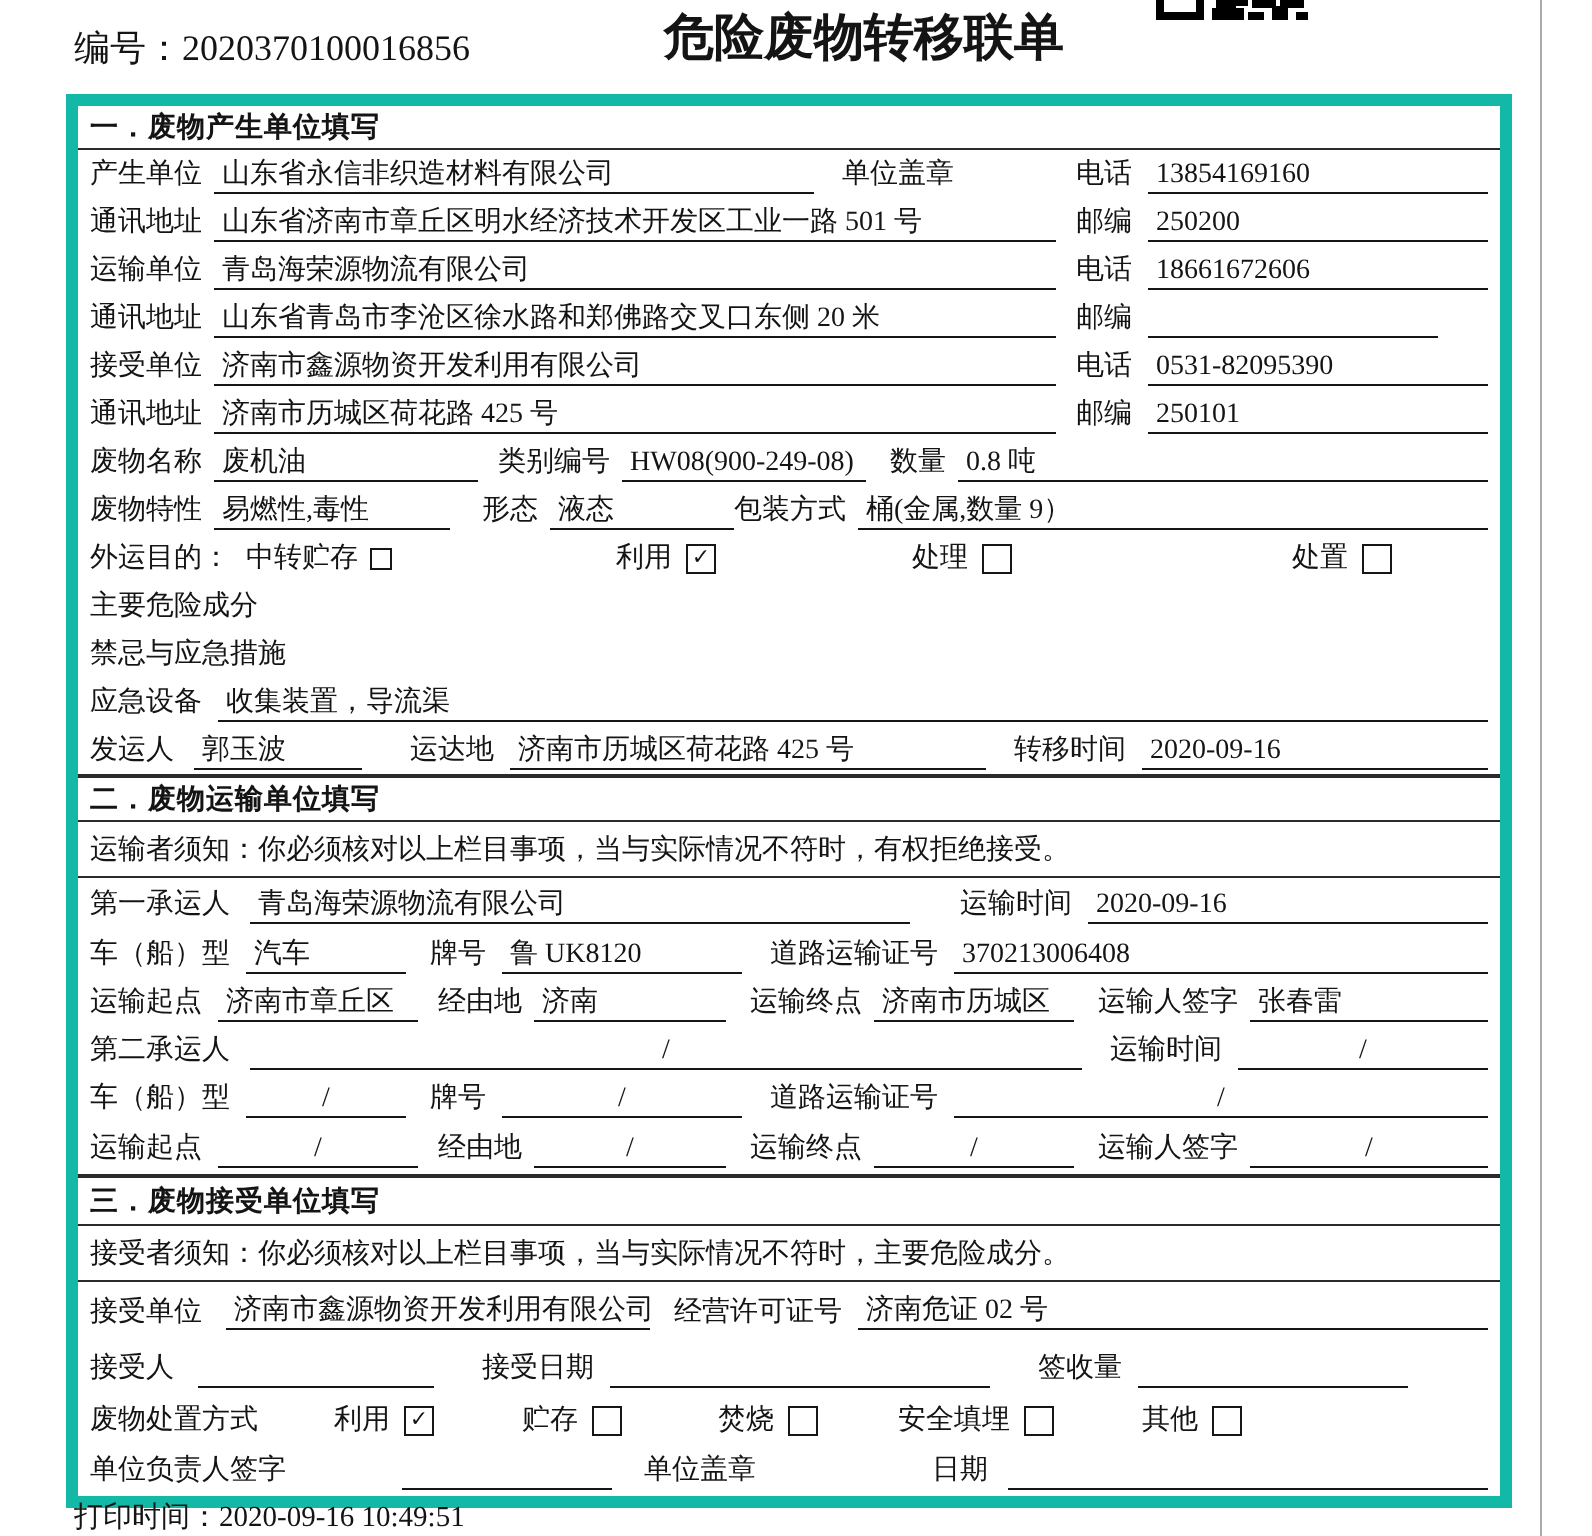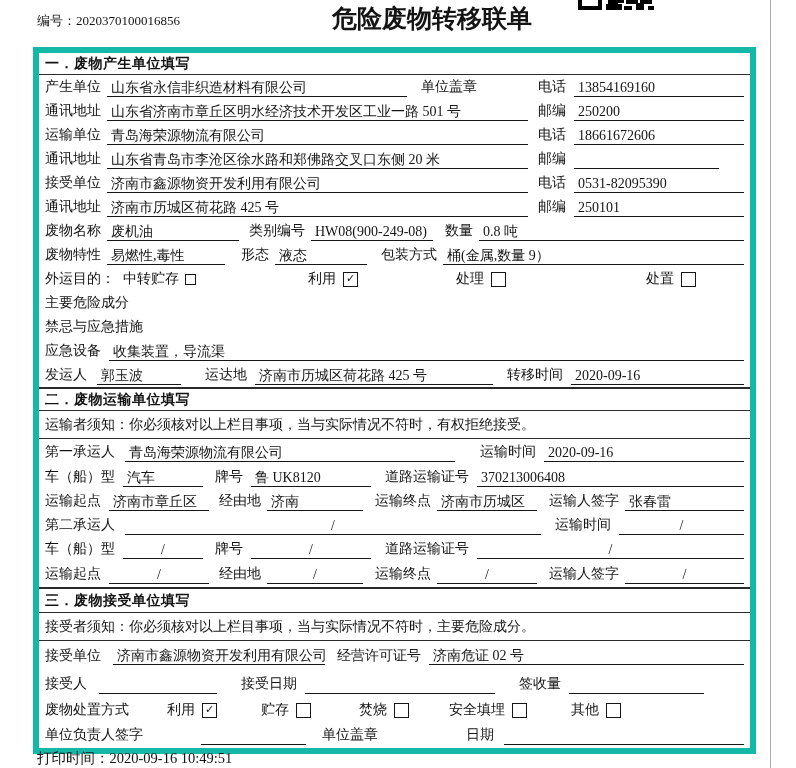--- a/index.html
+++ b/index.html
@@ -1,18 +1,18 @@
 <!DOCTYPE html>
 <html><head>
 <meta charset="utf-8">
 <style>
   html,body{margin:0;padding:0;background:#fff;}
   .page{position:relative;width:796px;height:768px;background:#ffffff;overflow:hidden;
         font-family:"Liberation Serif","DejaVu Serif",serif;color:#141414;font-size:14px;}
-  .serial{position:absolute;left:37px;top:12px;font-size:13px;white-space:nowrap;text-align:right;}
+  .serial{position:absolute;left:37px;top:12px;font-size:18px;white-space:nowrap;text-align:right;}
   .doc-title{position:absolute;left:332px;top:2px;font-size:25px;font-weight:bold;white-space:nowrap;}
   .qr{position:absolute;left:578px;top:0;}
   .edge{position:absolute;left:770px;top:0;width:1px;height:768px;background:#aaaaaa;}
   .tbl{position:absolute;left:33px;top:47px;width:723px;box-sizing:border-box;
        border:6px solid #14b8a6;background:#fff;}
   .row{display:flex;align-items:center;padding:0 6px;box-sizing:border-box;white-space:nowrap;overflow:hidden;}
   .sec{font-weight:bold;border-bottom:1px solid #2b2b2b;letter-spacing:.5px;}
   .bt{border-top:2px solid #2b2b2b;}
   .bb{border-bottom:1px solid #2b2b2b;}
   .lb{flex-shrink:0;}
@@ -105,21 +105,21 @@
       <span class="u" style="width:122px;margin-left:6px">HW08(900-249-08)</span>
       <span class="lb" style="margin-left:12px">数量</span>
       <span class="u uf" style="margin-left:6px">0.8 吨</span>
     </div>
 
     <div class="row" style="height:24px">
       <span class="lb">废物特性</span>
       <span class="u" style="width:118px;margin-left:6px">易燃性,毒性</span>
       <span class="lb" style="margin-left:16px">形态</span>
       <span class="u" style="width:92px;margin-left:6px">液态</span>
-      <span class="lb" style="margin-left:14px">包装方式</span>
+      <span class="lb" style="margin-left:0">包装方式</span>
       <span class="u uf" style="margin-left:6px">桶(金属,数量 9）</span>
     </div>
 
     <div class="row" style="height:24px">
       <span class="lb">外运目的：</span>
       <span class="lb" style="margin-left:8px">中转贮存</span>
       <span class="cb sm"></span>
       <span class="lb" style="margin-left:112px">利用</span>
       <span class="cb">✓</span>
       <span class="lb" style="margin-left:98px">处理</span>

